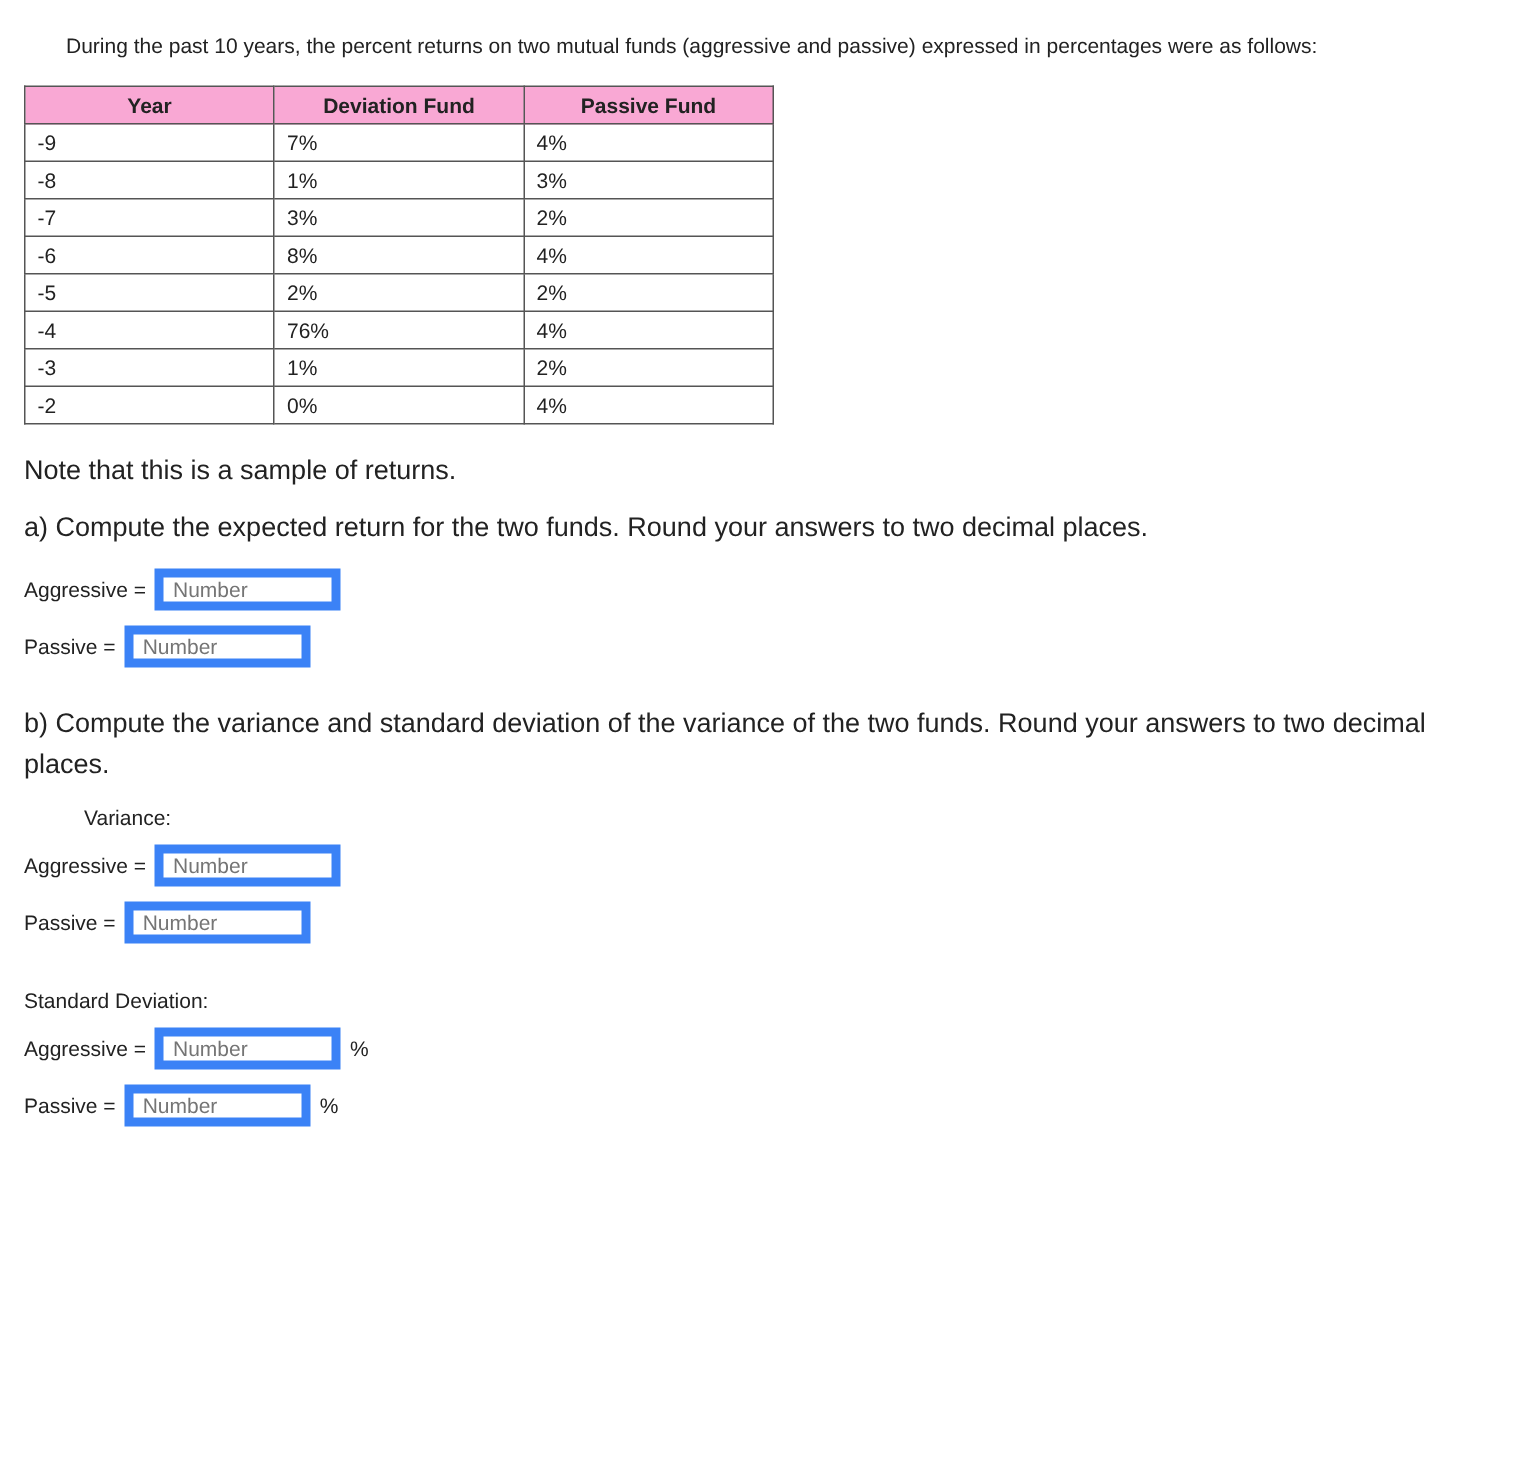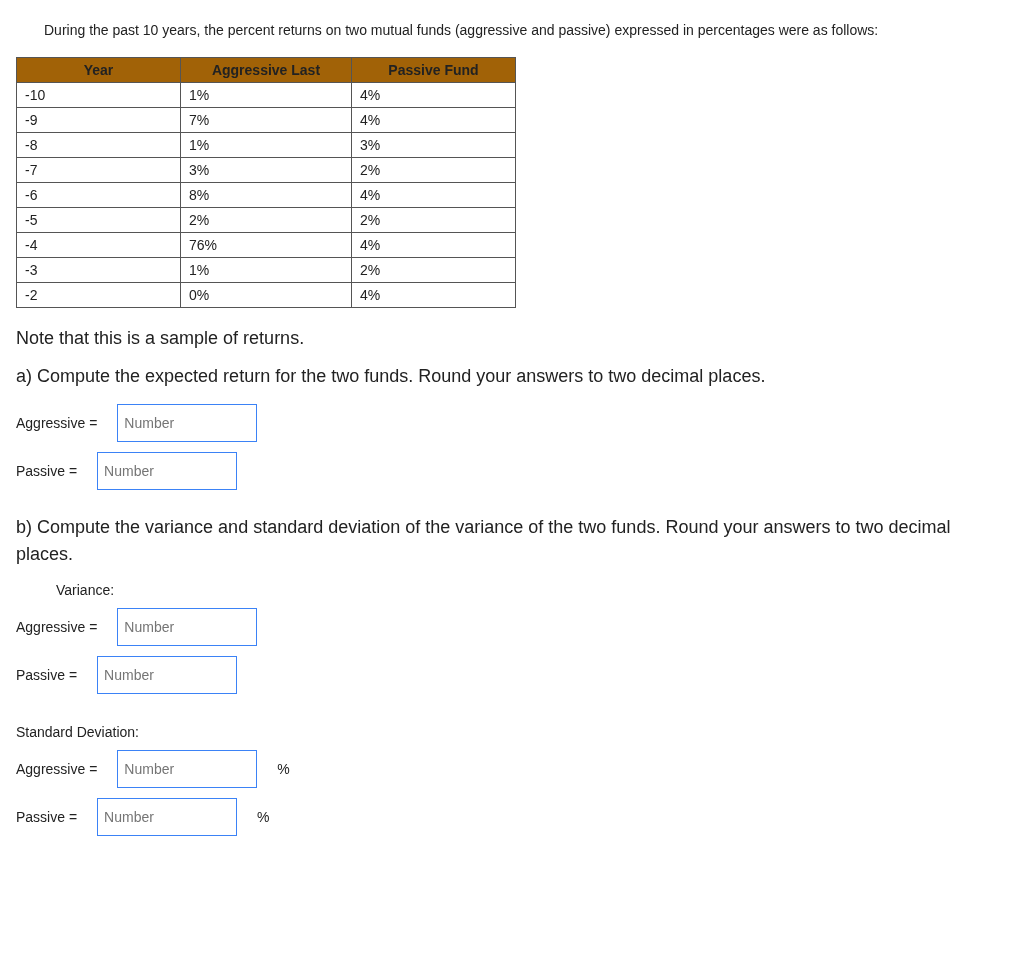--- a/index.html
+++ b/index.html
@@ -32,51 +32,51 @@
 
     table th, table td {
       border: 1px solid #555;
       padding: 4px 8px;
       font-size: 14px;
       min-width: 120px;
     }
 
     table th {
       font-weight: bold;
-      background: #a16207;
+      background: #f9a8d4;
     }
 
     .note-text {
       margin-bottom: 6px;
       font-size: 18px;
     }
 
     .question-text {
       margin-bottom: 14px;
       font-size: 18px;
       line-height: 1.5;
     }
 
     .input-row {
       display: flex;
       align-items: center;
       margin-bottom: 10px;
-      gap: 20px;
+      gap: 6px;
     }
 
     .input-label {
       font-size: 14px;
       white-space: nowrap;
     }
 
     .number-input {
-      border: 1px solid #3b82f6;
-      padding: 10px 6px;
-      font-size: 14px;
-      width: 140px;
+      border: 6px solid #3b82f6;
+      padding: 0 6px;
+      font-size: 14px;
+      width: 124px;
       outline: none;
     }
 
     .percent-symbol {
       font-size: 14px;
     }
 
     .spacer {
       height: 14px;
     }
@@ -99,30 +99,25 @@
   </style>
 </head>
 <body>
 
 <p class="intro-text">During the past 10 years, the percent returns on two mutual funds (aggressive and passive) expressed in percentages were as follows:</p>
 
 <table>
   <thead>
     <tr>
       <th>Year</th>
-      <th>Aggressive Last</th>
+      <th>Deviation Fund</th>
       <th>Passive Fund</th>
     </tr>
   </thead>
   <tbody id="table-body">
-  <tr>
-        <td>-10</td>
-        <td>1%</td>
-        <td>4%</td>
-      </tr>
       <tr>
         <td>-9</td>
         <td>7%</td>
         <td>4%</td>
       </tr>
       <tr>
         <td>-8</td>
         <td>1%</td>
         <td>3%</td>
       </tr>

